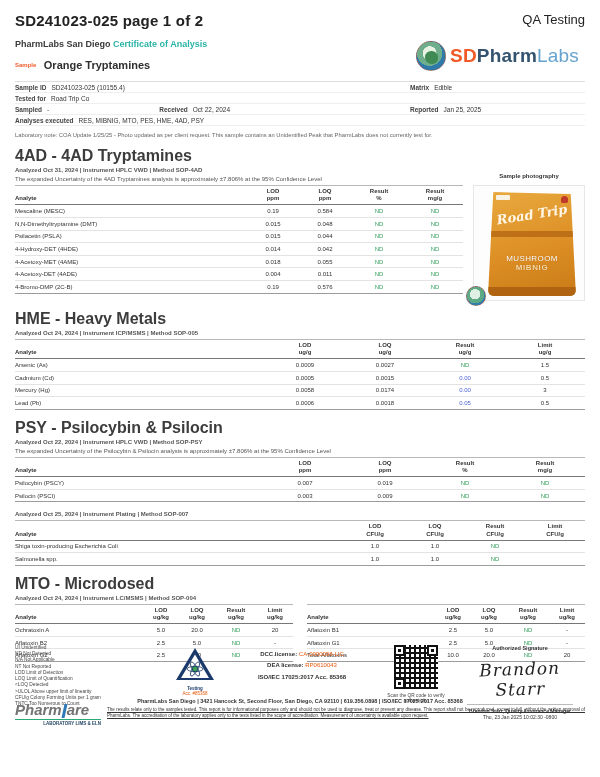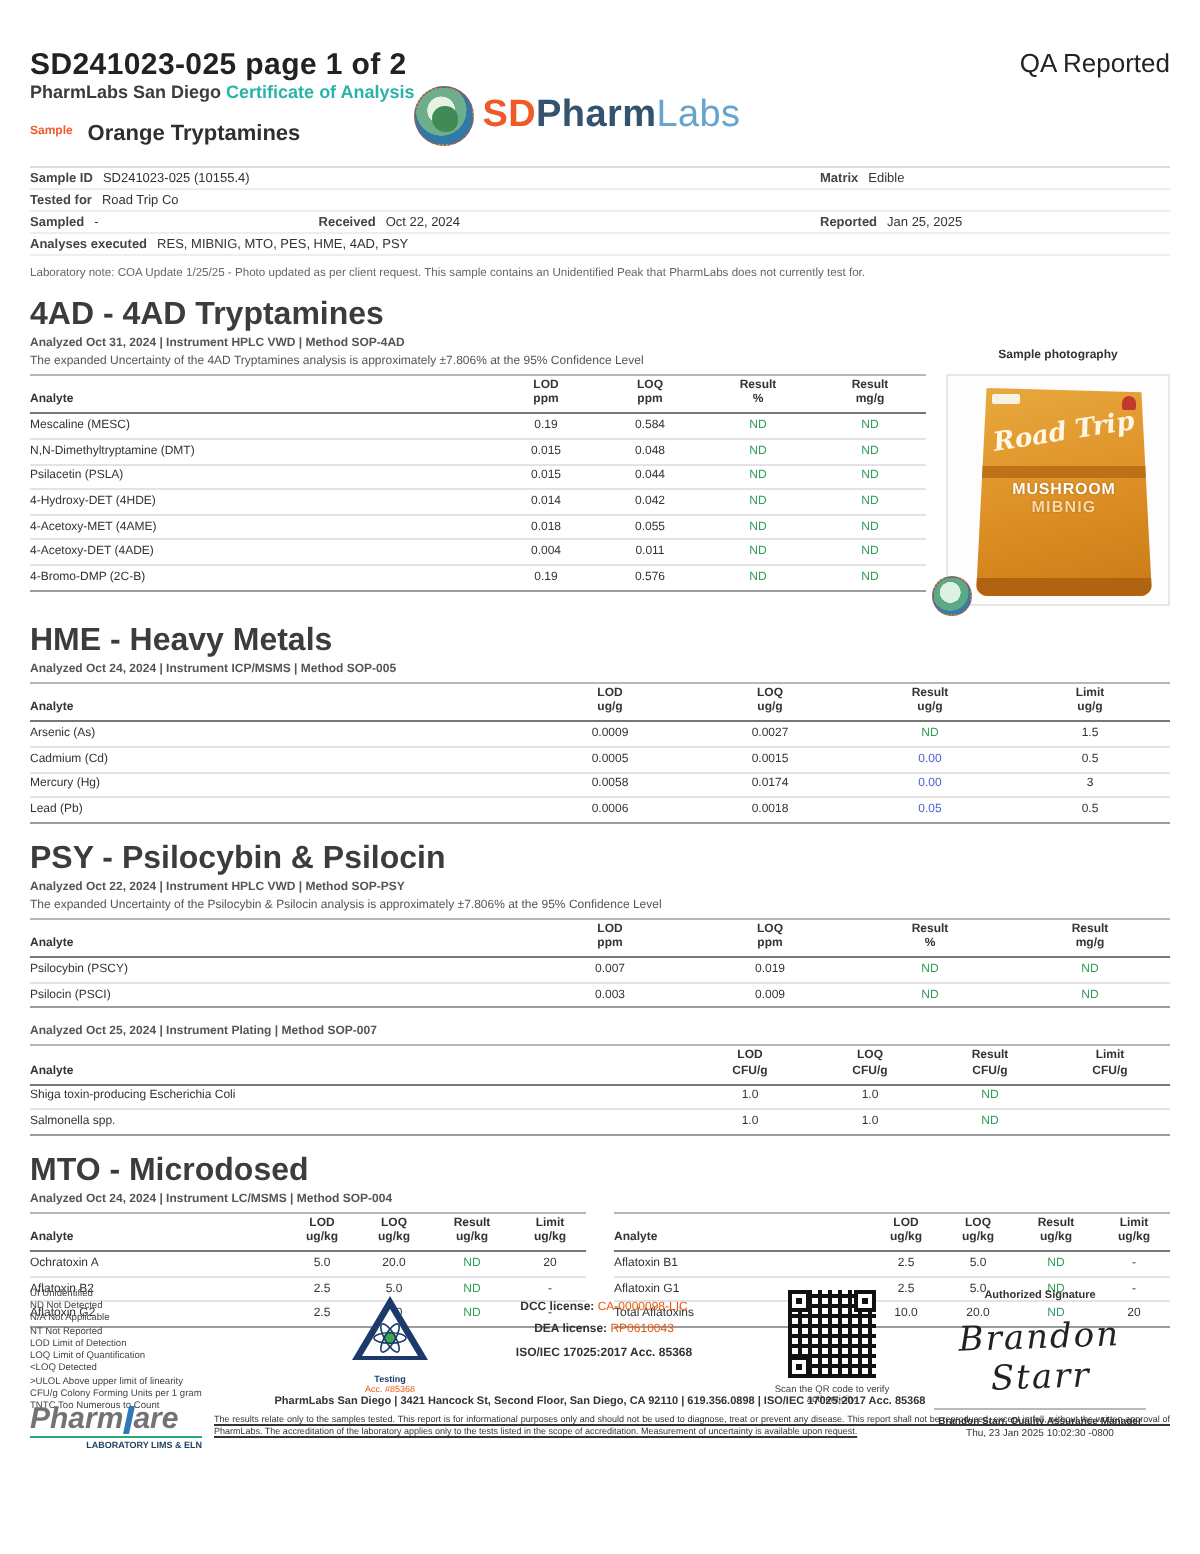--- a/index.html
+++ b/index.html
@@ -1,24 +1,24 @@
 <!DOCTYPE html>
 <html><head>
 <meta charset="utf-8">
 <style>
   *{margin:0;padding:0;box-sizing:border-box}
   html,body{width:600px;height:777px}
   body{background:#fff;font-family:"Liberation Sans",sans-serif;color:#333;position:relative;overflow:hidden}
-  .page{position:relative;width:600px;height:777px;padding:24px 15px}
+  .page{position:relative;width:600px;height:777px;padding:12px 15px}
 
   
   .hdr{display:flex;justify-content:space-between;align-items:flex-start}
   .doc-id{font-size:15px;font-weight:bold;color:#222;letter-spacing:.2px}
   .qa{font-size:13px;color:#222}
-  .subhdr{display:flex;}
+  .subhdr{display:flex;justify-content:space-between;margin-top:10px}
   .labline{font-size:9px;font-weight:bold;color:#3b3b3b}
   .labline .coa{color:#2ab3a6;font-weight:bold}
   .sampline{margin-top:6px}
   .sampline .slbl{font-size:6px;color:#f05a28;font-weight:bold;margin-right:3px;vertical-align:middle}
   .sampline .sname{font-size:11px;font-weight:bold;color:#2f2f2f}
   .brand{display:flex;align-items:center;margin-right:6px}
   .emblem{width:30px;height:30px;border-radius:50%;background:radial-gradient(circle at 45% 40%, #e7f2e2 0 30%, #6fae8c 31% 55%, #2e7aa8 56% 100%);border:1.5px dotted #c24b3a;margin-right:4px;position:relative}
   .emblem:after{content:"";position:absolute;left:8px;top:9px;width:13px;height:13px;border-radius:50% 50% 45% 55%;background:#3f8a55}
   .brandtxt{font-size:19px;font-weight:bold;letter-spacing:.2px}
   .brandtxt .sd{color:#f05a28}
@@ -58,21 +58,21 @@
   .g5d{--cols:128px 36px 36px 42px 36px}   
 
   .sec-flex{display:flex}
   .sec-left{flex:1}
   .photo-panel{width:118px;margin-left:10px}
   .photo-label{font-size:6px;font-weight:bold;color:#333;text-align:center;margin-top:26px}
   .photo-box{margin-top:6px;border:1px solid #e7e7e7;height:116px;position:relative;background:#fdfdfd}
   .pouch{position:absolute;left:14px;top:6px;width:88px;height:104px;background:linear-gradient(165deg,#e8a93e 0%,#dd8f25 55%,#c97a16 100%);border-radius:7px 9px 6px 6px;clip-path:polygon(6% 0,94% 2%,100% 100%,0 100%);text-align:center;overflow:hidden}
   .pouch .scriptname{font-family:"DejaVu Serif",serif;font-style:italic;font-weight:bold;color:#fff6e6;font-size:13px;line-height:1;transform:rotate(-9deg);margin-top:16px}
   .pouch .band{margin-top:10px;height:6px;background:#b96a14;opacity:.85}
-  .pouch .pl1{font-size:8px;font-weight:bold;color:#fff;letter-spacing:.4px;margin-top:1px;text-shadow:0 0 1px #a65e0d}
+  .pouch .pl1{font-size:8px;font-weight:normal;color:#fff;letter-spacing:.4px;margin-top:17px;text-shadow:0 0 1px #a65e0d}
   .pouch .pl2{font-size:8px;font-weight:bold;color:#f7dba8;letter-spacing:.6px;text-shadow:0 0 1px #a65e0d}
   .pouch .foot{position:absolute;bottom:0;left:0;right:0;height:9px;background:#b06310}
   .mush{position:absolute;right:8px;top:4px;width:7px;height:7px;border-radius:50% 50% 20% 20%;background:#c0392b}
   .tab{position:absolute;left:8px;top:3px;width:14px;height:5px;background:#f7f2e4;border-radius:1px}
   .seal{position:absolute;left:-8px;bottom:-6px;width:20px;height:20px;border-radius:50%;background:radial-gradient(circle at 45% 40%,#def0e4 0 35%,#5ea985 36% 62%,#2f7fae 63% 100%);border:1px dotted #c24b3a}
 
   .mto-flex{display:flex;gap:14px}
   .mto-half{flex:1}
 
   
@@ -105,21 +105,21 @@
   .pw-name .bar{display:inline-block;width:3px;height:14px;background:#2e7ab8;margin:0 1px;vertical-align:middle;transform:skewX(-12deg)}
   .pw-cap{font-size:4.5px;font-weight:bold;color:#1d3f5e;text-align:right;margin-top:1px}
 </style>
 </head>
 <body>
 
 <div class="page">
 
   <div class="hdr">
     <div class="doc-id">SD241023-025 page 1 of 2</div>
-    <div class="qa">QA Reported</div>
+    <div class="qa">QA Testing</div>
   </div>
 
   <div class="subhdr">
     <div>
       <div class="labline">
         <span>PharmLabs San Diego</span>
         <span class="coa">Certificate of Analysis</span>
       </div>
       <div class="sampline">
         <span class="slbl">Sample</span>

